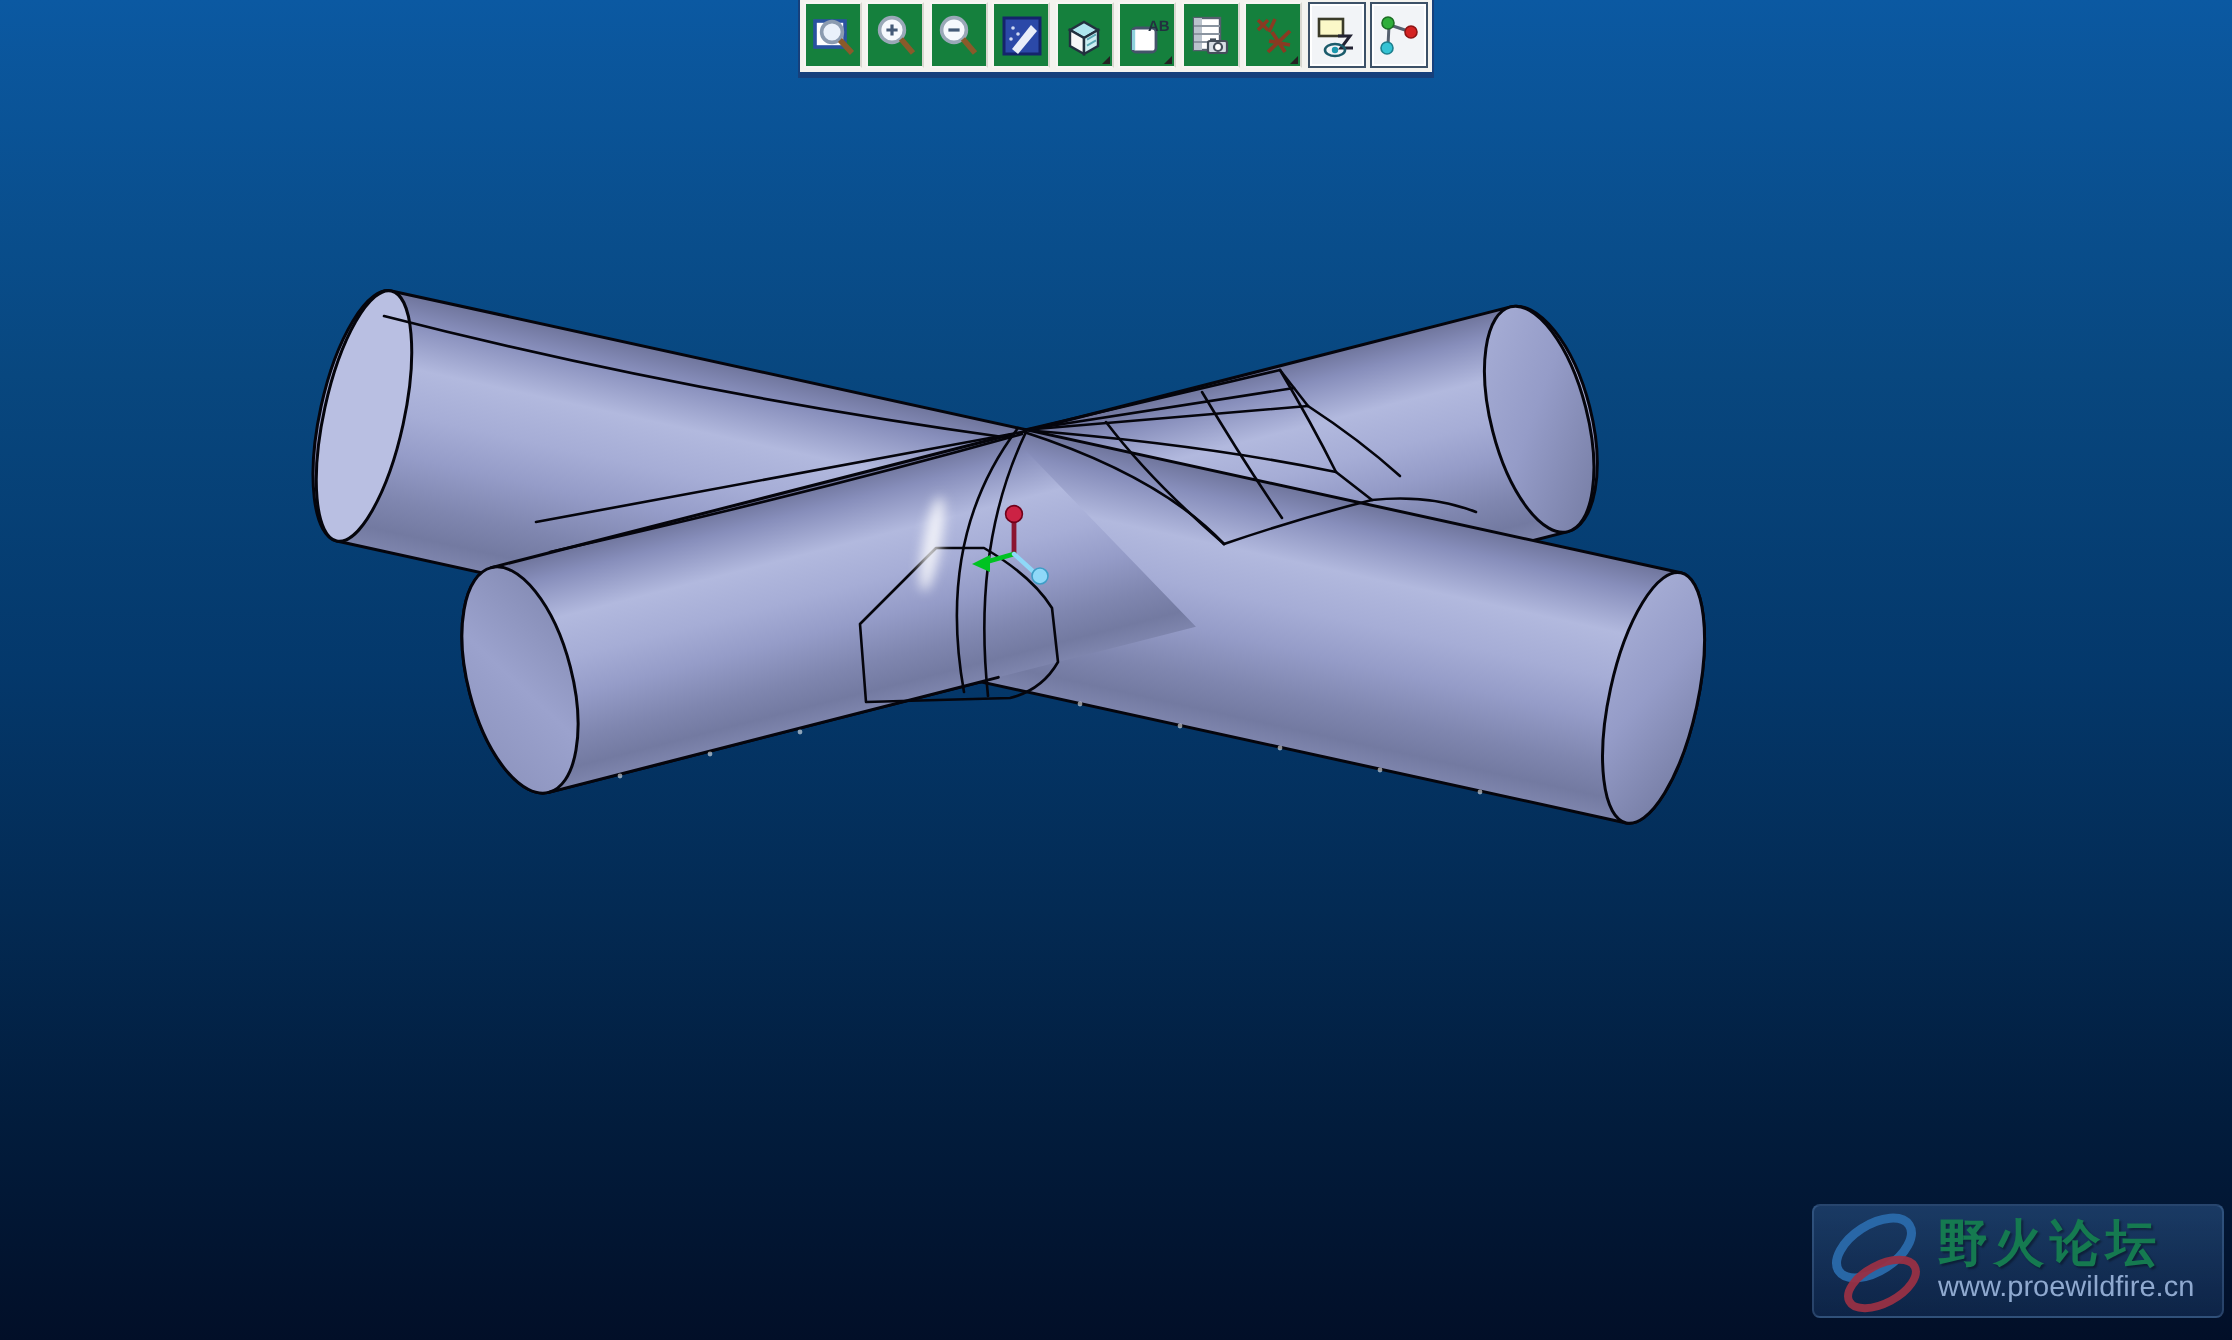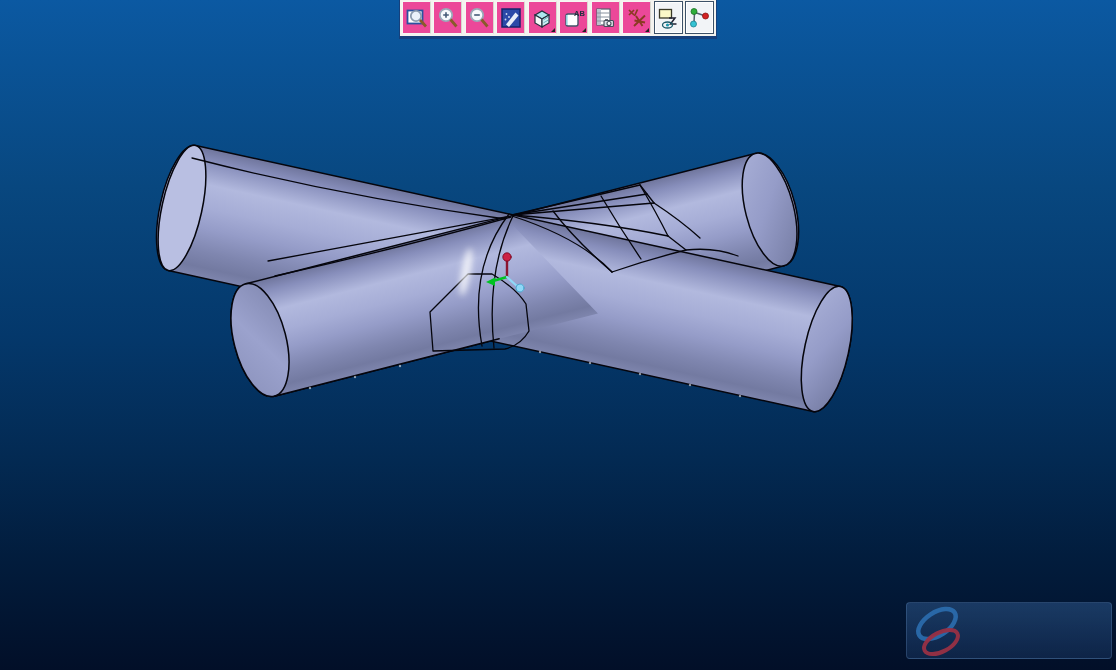--- a/index.html
+++ b/index.html
@@ -16,21 +16,21 @@
   .toolbar{
     position:absolute;left:399px;top:0;width:318px;height:39px;
     background:#f4f3ef;
     border-left:1px solid #16407c;border-right:1px solid #16407c;
     border-bottom:3px solid #16407c;
     box-sizing:border-box;
     display:flex;align-items:flex-end;justify-content:space-between;
     padding:0 2px 2px 2px;
   }
   .tbtn{
-    width:29px;height:33px;background:#ec4899;
+    width:29px;height:33px;background:#15803d;
     border:1px solid #f7f6f3;border-right:1px solid #d9d7d0;
     box-sizing:border-box;position:relative;
     display:flex;align-items:center;justify-content:center;
     padding:0;cursor:pointer;
   }
   .tbtn:last-child{border-right:1px solid #f7f6f3;}
   .tbtn.pressed{
     border:1px solid #3d5167;background:#f2f4f7;
     box-shadow:inset 0 0 0 1px #ffffff;
   }
@@ -251,13 +251,17 @@
       <circle cx="6.5" cy="18" r="3" fill="#35c3d4" stroke="#1d7f8d" stroke-width="0.8"></circle>
     </svg>
   </button>
 </div>
 
 <div class="watermark">
   <svg class="wm-logo" viewBox="0 0 62 55" xmlns="http://www.w3.org/2000/svg">
     <ellipse cx="30" cy="21" rx="21" ry="11.5" fill="none" style="stroke:var(--logo-blue)" stroke-width="4.5" transform="rotate(-33 30 21)" opacity="0.95"></ellipse>
     <ellipse cx="34" cy="39" rx="18.5" ry="9.5" fill="none" style="stroke:var(--logo-red)" stroke-width="4" transform="rotate(-28 34 39)" opacity="0.95"></ellipse>
   </svg>
+  <div class="wm-text">
+    <span class="wm-title">野火论坛</span>
+    <span class="wm-url">www.proewildfire.cn</span>
+  </div>
 </div>
 
 </body></html>

